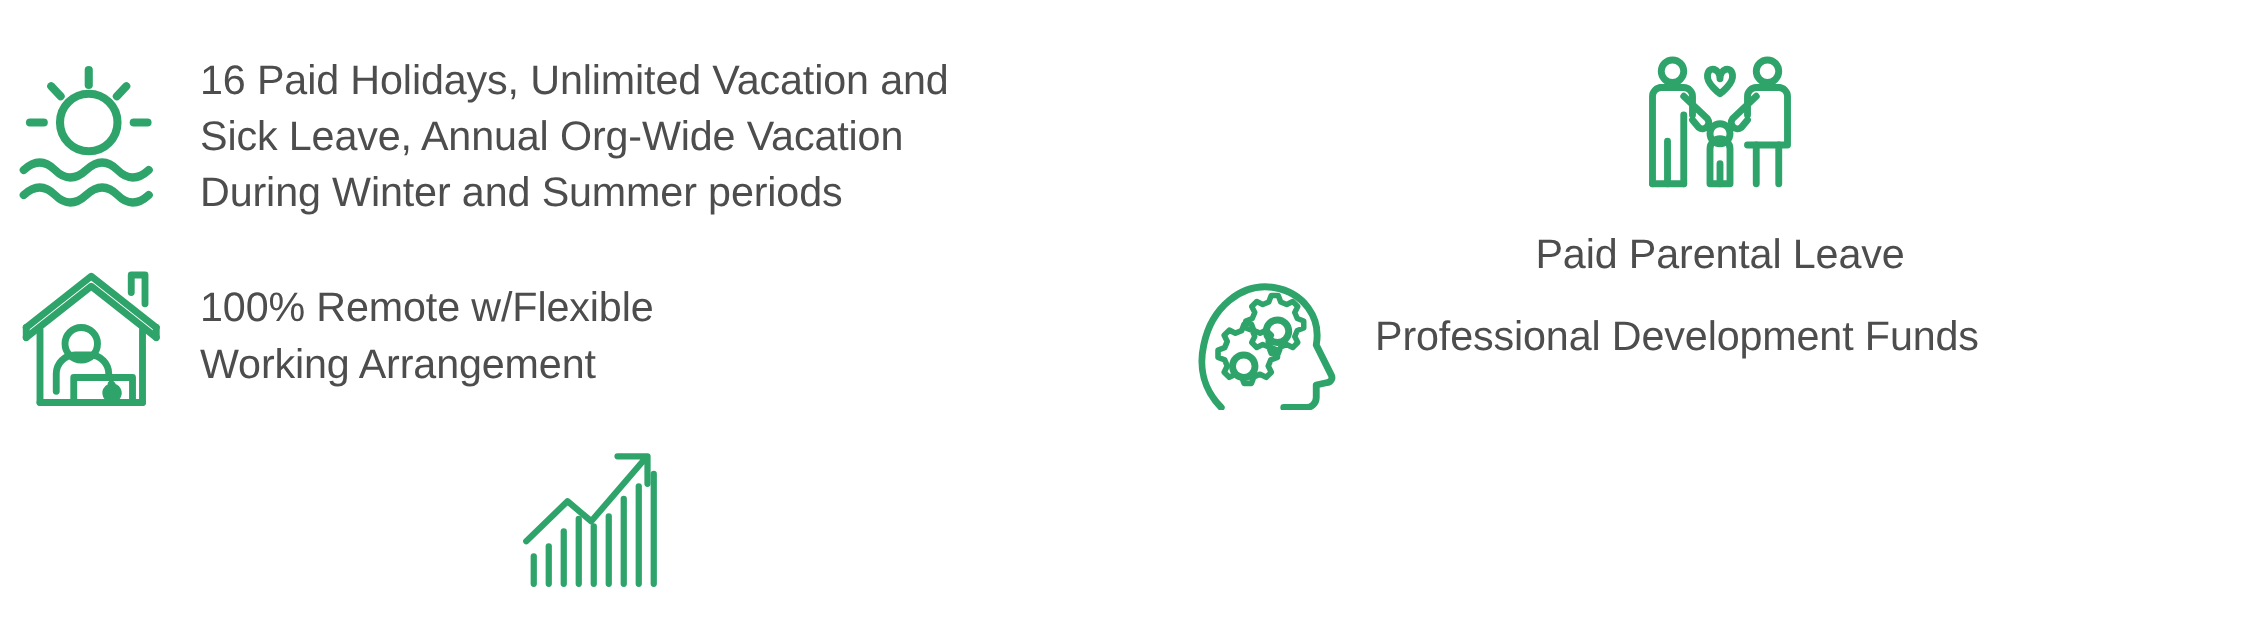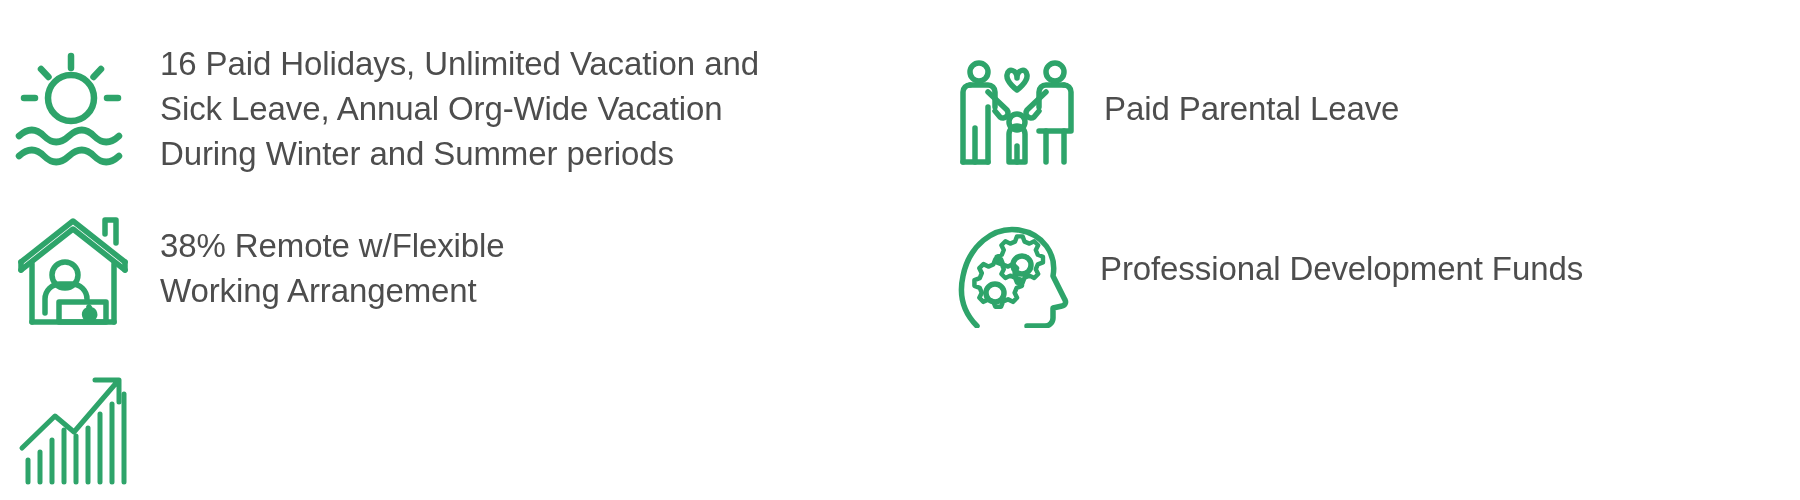--- a/index.html
+++ b/index.html
@@ -18,21 +18,21 @@
     align-content:start;
     padding-top:4px;
     margin-top:24px;
   }
   .benefit-item {
     display:flex;
     align-items:center;
     gap:22px;
   }
   .benefit-item.col-left  { padding-left:8px; }
-  .benefit-item.col-right { padding-left:12px; }
+  .benefit-item.col-right { padding-left:12px;flex-direction:column; }
 
   .benefit-icon {
     flex:0 0 auto;
     width:130px;
     height:130px;
     display:flex;
     align-items:center;
     justify-content:center;
   }
   .benefit-icon svg { display:block; width:120px; height:120px; }
@@ -106,21 +106,21 @@
         <path d="M92 26 v-14 h11 v23"></path>
         <line x1="19" y1="56" x2="19" y2="114"></line>
         <line x1="101" y1="56" x2="101" y2="114"></line>
         <line x1="19" y1="114" x2="101" y2="114"></line>
         <circle cx="52" cy="67" r="13"></circle>
         <path d="M32 105 v-14 a15 15 0 0 1 15 -15 h12 a15 15 0 0 1 15 15"></path>
         <path d="M46 94 h47 v20 h-47 z"></path>
         <path d="M73 103 a5 5 0 1 0 0.2 -0.2 M76 99 a5.5 5.5 0 0 1 0 8"></path>
       </svg>
     </span>
-    <span class="benefit-label">38% Remote w/Flexible
+    <span class="benefit-label">100% Remote w/Flexible
 Working Arrangement</span>
   </div>
 
 
   <div class="benefit-item col-left row-3">
     <span class="benefit-icon">
       <svg viewBox="0 0 120 120" fill="none" stroke="#2ea46a" stroke-width="5.5" stroke-linecap="round" stroke-linejoin="round">
         <path d="M24 118 C 10 104, 6 86, 10 68 C 16 38, 40 18, 66 22 C 90 26, 104 46, 100 68 L 112 92 a4 4 0 0 1 -3 6 l-9 2 v10 a8 8 0 0 1 -8 8 h-18"></path>
         <path d="M46 72 l2.5 -6.5 l7 0 l2.5 6.5 l6 2.5 l6 -3 l5 5 l-3 6 l2.5 6 l6.5 2.5 l0 7 l-6.5 2.5 l-2.5 6 l3 6 l-5 5 l-6 -3 l-6 2.5 l-2.5 6.5 l-7 0 l-2.5 -6.5 l-6 -2.5 l-6 3 l-5 -5 l3 -6 l-2.5 -6 l-6.5 -2.5 l0 -7 l6.5 -2.5 l2.5 -6 l-3 -6 l5 -5 l6 3 z" transform="translate(-4,-14) scale(0.82) translate(8,14)"></path>
         <circle cx="42" cy="85" r="9"></circle>

